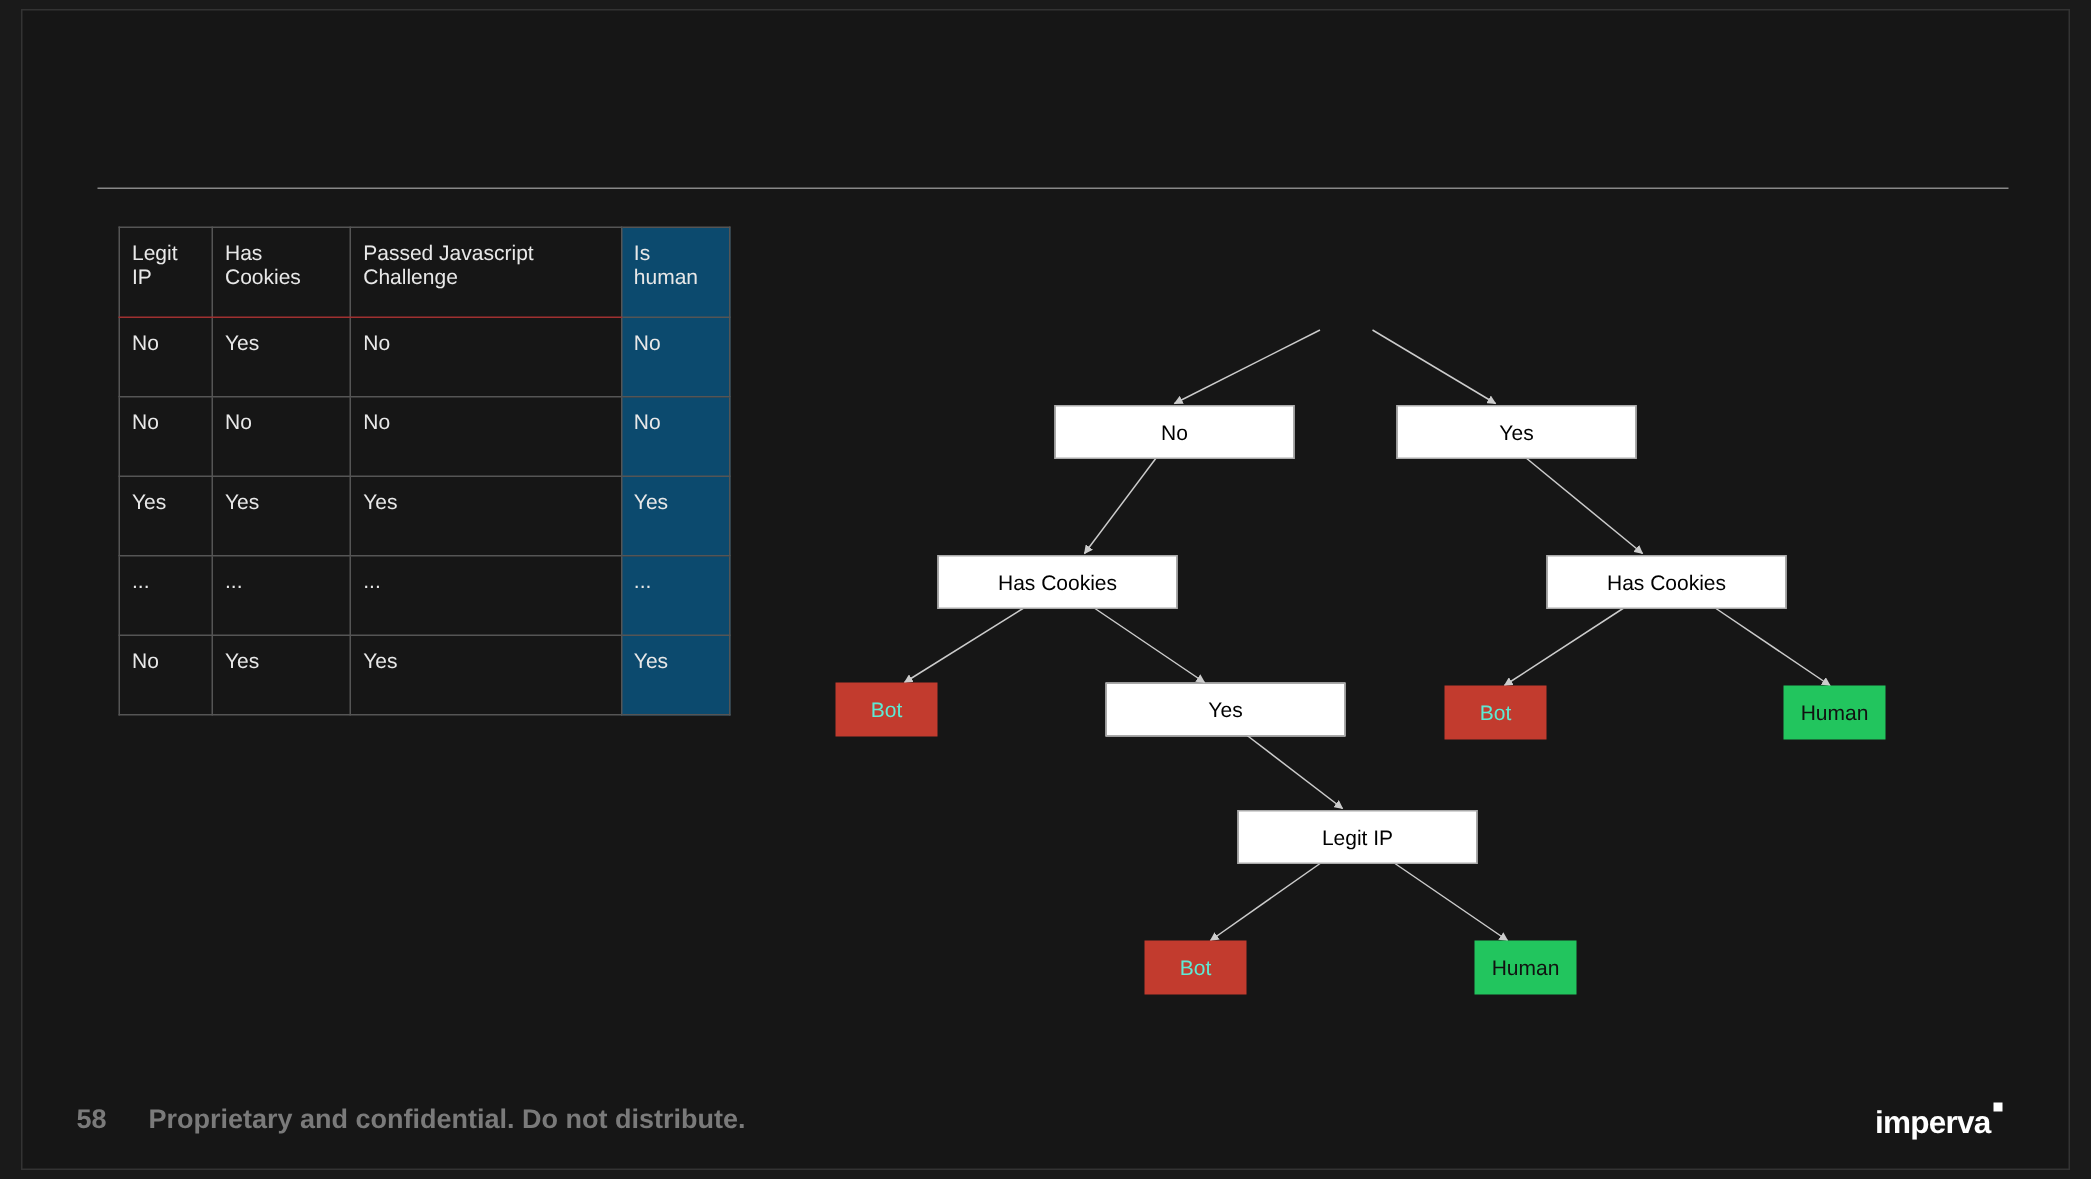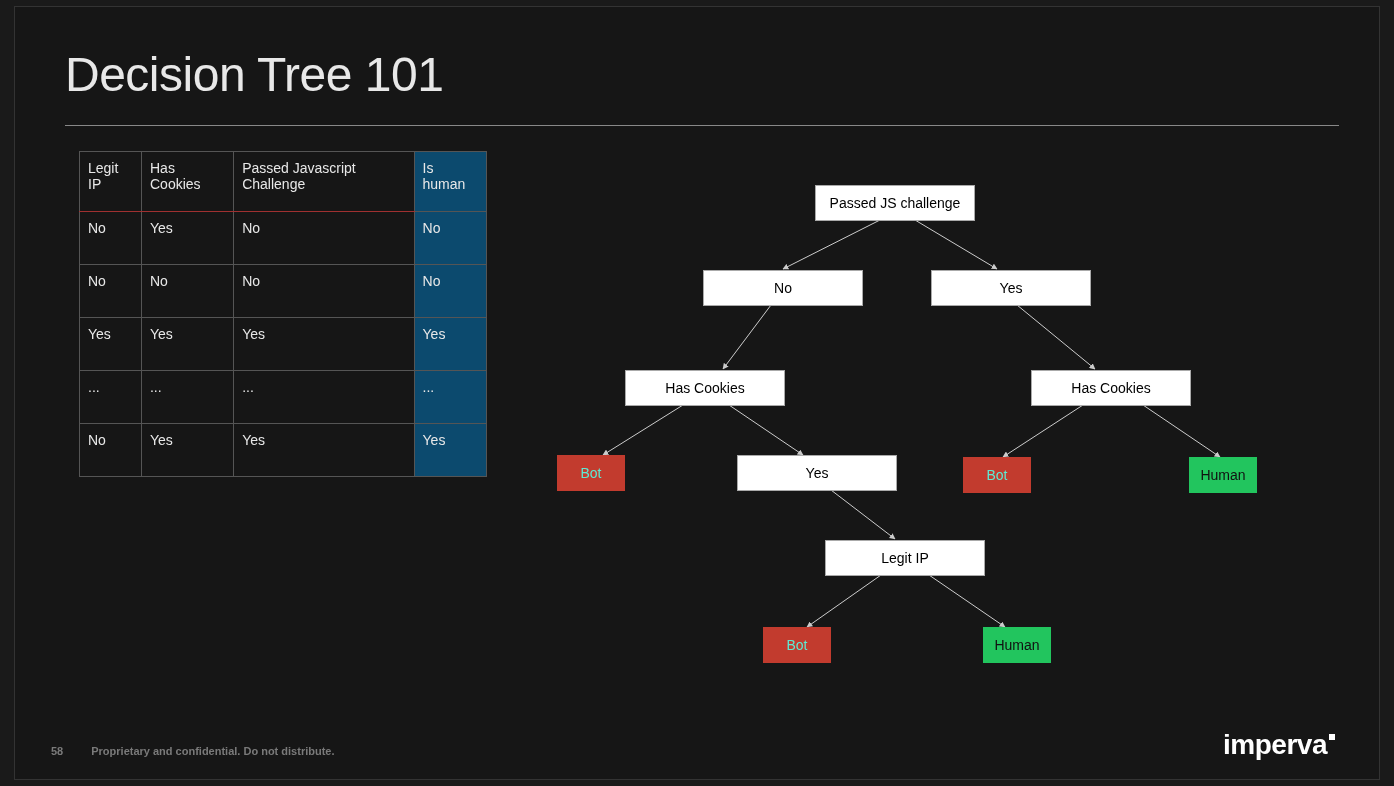--- a/index.html
+++ b/index.html
@@ -74,51 +74,50 @@
   .leaf-red  { background: #c23b2e; color: #5eead4; border: none; }
   .leaf-green{ background: #22c55e; color: #111; border: none; }
   svg.edges {
     position: absolute;
     left: 0; top: 0; width: 100%; height: 100%;
     pointer-events: none;
   }
   .footer {
     position: absolute;
     left: 36px; bottom: 22px;
-    font-size: 11px;
+    font-size: 18px;
     color: #7a7a7a;
     display: flex;
     gap: 28px;
     align-items: center;
     font-weight: 600;
   }
   .footer .pageno { color: #7a7a7a; }
   .logo {
     position: absolute;
     right: 44px; bottom: 18px;
-    font-size: 28px;
+    font-size: 21px;
     font-weight: 700;
     color: #fff;
     letter-spacing: -0.5px;
   }
   .logo .dot {
     display: inline-block;
     width: 6px; height: 6px;
     background: #fff;
     margin-left: 2px;
     position: relative;
     top: -14px;
   }
 </style>
 </head>
 <body>
 
 <div class="slide">
 
-  <div class="title">Decision Tree 101</div>
   <div class="hr"></div>
 
   <table class="tbl">
     <tbody>
         <tr class="headerrow">
       <th>Legit IP</th>
       <th>Has Cookies</th>
       <th>Passed Javascript Challenge</th>
       <th class="green">Is human</th>
     </tr>
@@ -177,21 +176,20 @@
         <line x1="558" y1="238" x2="478" y2="290"></line>
         <line x1="618" y1="238" x2="695" y2="290"></line>
 
         <line x1="306" y1="323" x2="370" y2="372"></line>
 
         <line x1="356" y1="408" x2="282" y2="460"></line>
         <line x1="404" y1="408" x2="480" y2="460"></line>
       </g>
     </svg>
 
-    <div class="node" style="left:290px; top:18px; width:160px; height:36px;">Passed JS challenge</div>
     <div class="node" style="left:178px; top:103px; width:160px; height:36px;">No</div>
     <div class="node" style="left:406px; top:103px; width:160px; height:36px;">Yes</div>
     <div class="node" style="left:100px; top:203px; width:160px; height:36px;">Has Cookies</div>
     <div class="node" style="left:506px; top:203px; width:160px; height:36px;">Has Cookies</div>
 
     <div class="node leaf-red" style="left:32px;  top:288px; width:68px; height:36px;">Bot</div>
     <div class="node" style="left:212px; top:288px; width:160px; height:36px;">Yes</div>
     <div class="node leaf-red" style="left:438px; top:290px; width:68px; height:36px;">Bot</div>
     <div class="node leaf-green" style="left:664px; top:290px; width:68px; height:36px;">Human</div>
 

